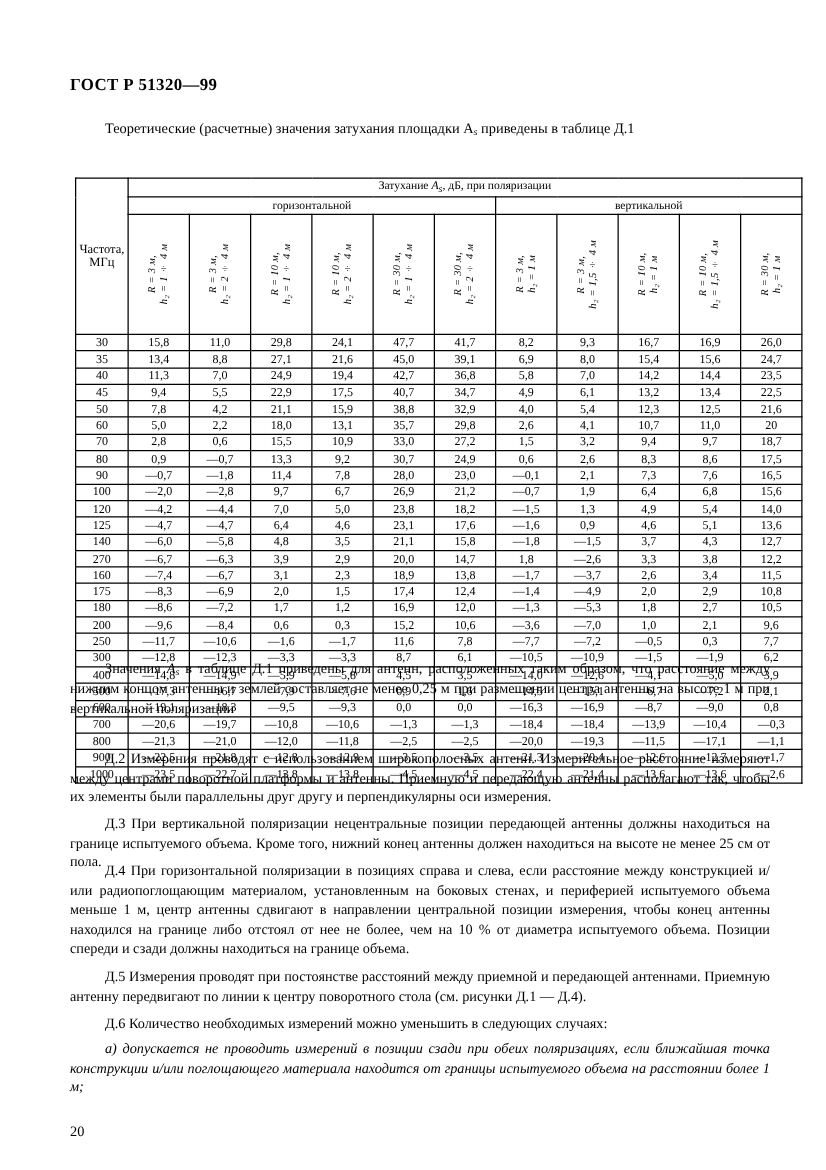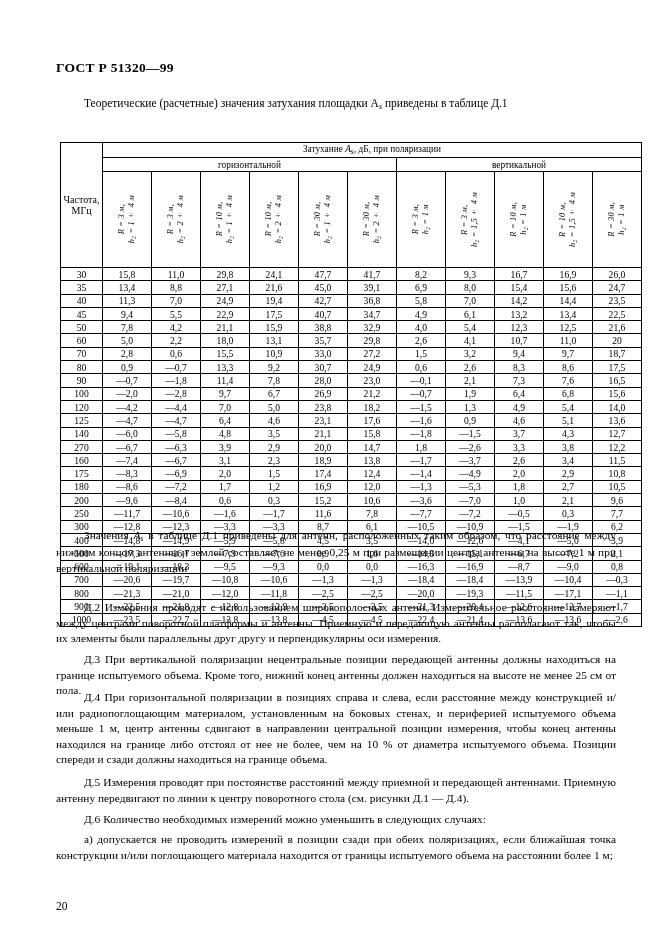--- a/index.html
+++ b/index.html
@@ -576,16 +576,16 @@
 
   <div class="body-para" style="top:528px;">
     Значения <span class="ital">A</span><span class="sub ital">s</span> в таблице Д.1 приведены для антенн, расположенных таким образом, что расстояние между нижним концом антенны и землей составляет не менее 0,25 м при размещении центра антенны на высоте 1 м при вертикальной поляризации
   </div>
 
   <div class="body-para" style="top:600px;">Д.2 Измерения проводят с использованием широкополосных антенн. Измерительное расстояние измеряют между центрами поворотной платформы и антенны. Приемную и передающую антенны располагают так, чтобы их элементы были параллельны друг другу и перпендикулярны оси измерения.</div>
   <div class="body-para" style="top:652px;">Д.3 При вертикальной поляризации нецентральные позиции передающей антенны должны находиться на границе испытуемого объема. Кроме того, нижний конец антенны должен находиться на высоте не менее 25 см от пола.</div>
   <div class="body-para" style="top:690px;">Д.4 При горизонтальной поляризации в позициях справа и слева, если расстояние между конструкцией и/или радиопоглощающим материалом, установленным на боковых стенах, и периферией испытуемого объема меньше 1 м, центр антенны сдвигают в направлении центральной позиции измерения, чтобы конец антенны находился на границе либо отстоял от нее не более, чем на 10 % от диаметра испытуемого объема. Позиции спереди и сзади должны находиться на границе объема.</div>
   <div class="body-para" style="top:775px;">Д.5 Измерения проводят при постоянстве расстояний между приемной и передающей антеннами. Приемную антенну передвигают по линии к центру поворотного стола (см. рисунки Д.1 — Д.4).</div>
   <div class="body-para" style="top:812px;">Д.6 Количество необходимых измерений можно уменьшить в следующих случаях:</div>
-  <div class="body-para" style="top:832px;">а) допускается не проводить измерений в позиции сзади при обеих поляризациях, если ближайшая точка конструкции  и/или  поглощающего  материала находится от границы испытуемого объема на расстоянии более 1 м;</div>
+  <div class="body-para" style="top:832px;font-style:italic;">а) допускается не проводить измерений в позиции сзади при обеих поляризациях, если ближайшая точка конструкции  и/или  поглощающего  материала находится от границы испытуемого объема на расстоянии более 1 м;</div>
 
   <div class="page-number">20</div>
 </div>
 
 </body></html>

